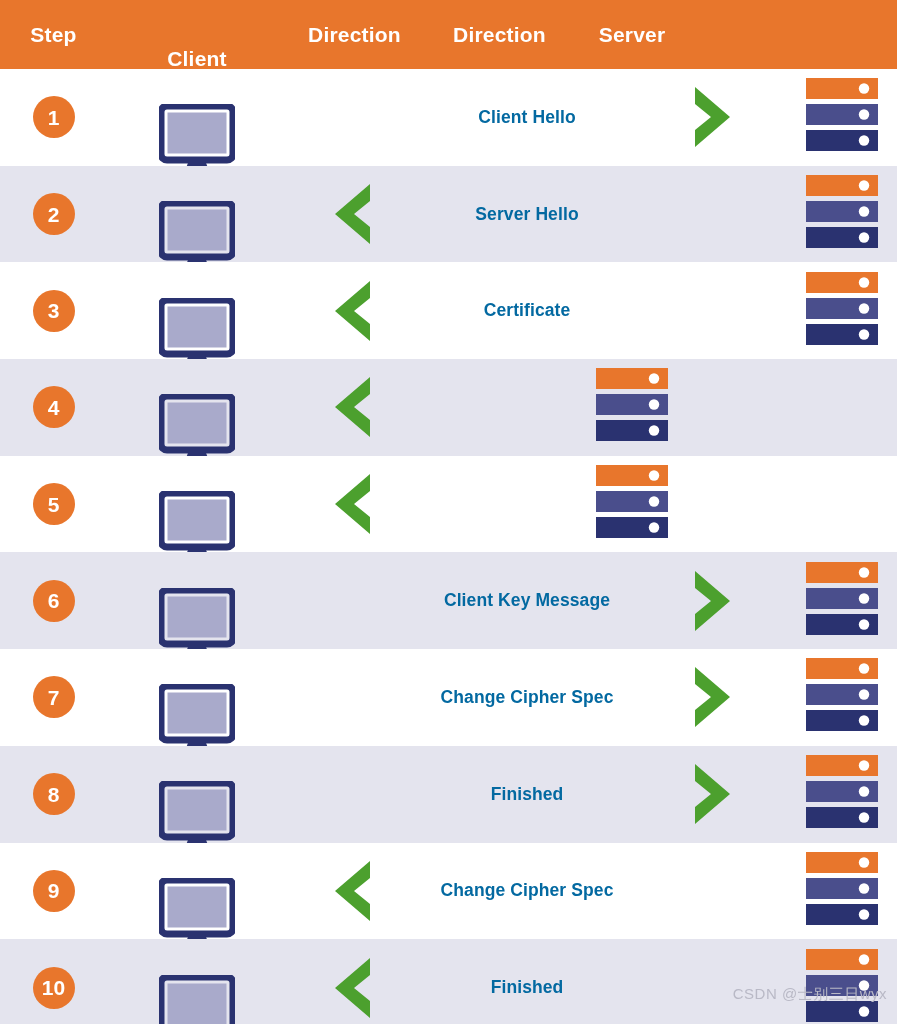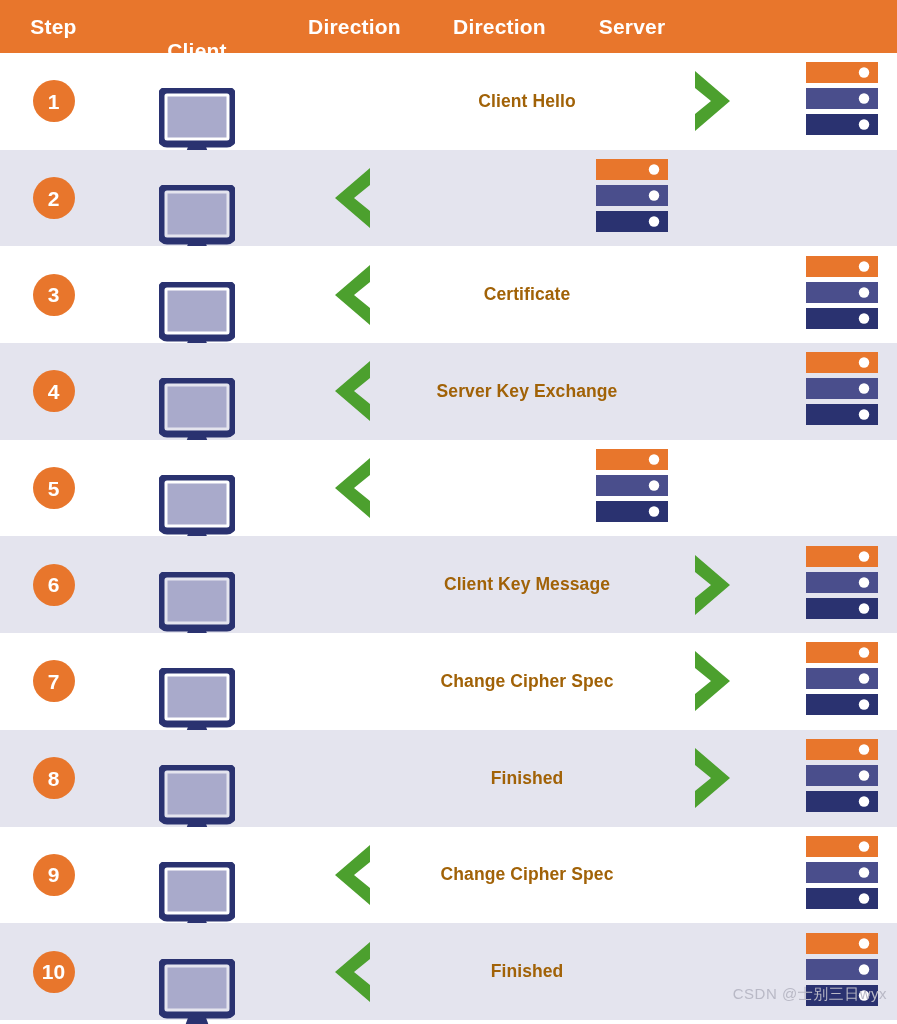--- a/index.html
+++ b/index.html
@@ -12,21 +12,21 @@
 
   .table {
     width:897px;
     height:1024px;
     position:relative;
   }
 
   
   .header-row {
     display:flex;
-    height:53px;
+    height:69px;
     background:#E8762C;
     align-items:center;
   }
   .header-cell {
     color:#ffffff;
     font-size:21px;
     font-weight:bold;
     text-align:center;
     letter-spacing:0.2px;
   }
@@ -71,21 +71,21 @@
   }
 
   
   .monitor { width:76px; height:74px; display:block; }
 
   
   .chevron { width:56px; height:68px; display:block; }
 
   
   .message {
-    color:#a16207;
+    color:#0369a1;
     font-size:17.5px;
     font-weight:bold;
     white-space:nowrap;
     letter-spacing:0.1px;
   }
 
   
   .server { width:72px; height:78px; display:block; }
 
   
@@ -167,20 +167,23 @@
             </svg>
           </span>
         </div>
         <div class="cell col-dir-l">
           <span>
             <svg class="chevron" viewBox="0 0 56 68" xmlns="http://www.w3.org/2000/svg">
               <path d="M43 4 L8 34 L43 64 L43 47 L27 34 L43 21 Z" fill="#4CA02E"></path>
             </svg>
           </span>
         </div>
+        <div class="cell col-message">
+          <div class="message">Server Hello</div>
+        </div>
         <div class="cell col-dir-r"></div>
         <div class="cell col-server">
           <span>
             <svg class="server" viewBox="0 0 72 78" xmlns="http://www.w3.org/2000/svg">
               <rect x="0" y="0" width="72" height="21" fill="#E8762C"></rect>
               <circle cx="58" cy="10.5" r="5.2" fill="#ffffff"></circle>
               <rect x="0" y="26" width="72" height="21" fill="#4A4E8C"></rect>
               <circle cx="58" cy="36.5" r="5.2" fill="#ffffff"></circle>
               <rect x="0" y="52" width="72" height="21" fill="#2A3270"></rect>
               <circle cx="58" cy="62.5" r="5.2" fill="#ffffff"></circle>
@@ -239,23 +242,20 @@
               <rect x="20" y="66" width="36" height="7" rx="3.5" fill="#2A3270"></rect>
             </svg>
           </span>
         </div>
         <div class="cell col-dir-l">
           <span>
             <svg class="chevron" viewBox="0 0 56 68" xmlns="http://www.w3.org/2000/svg">
               <path d="M43 4 L8 34 L43 64 L43 47 L27 34 L43 21 Z" fill="#4CA02E"></path>
             </svg>
           </span>
-        </div>
-        <div class="cell col-message">
-          <div class="message">Server Key Exchange</div>
         </div>
         <div class="cell col-dir-r"></div>
         <div class="cell col-server">
           <span>
             <svg class="server" viewBox="0 0 72 78" xmlns="http://www.w3.org/2000/svg">
               <rect x="0" y="0" width="72" height="21" fill="#E8762C"></rect>
               <circle cx="58" cy="10.5" r="5.2" fill="#ffffff"></circle>
               <rect x="0" y="26" width="72" height="21" fill="#4A4E8C"></rect>
               <circle cx="58" cy="36.5" r="5.2" fill="#ffffff"></circle>
               <rect x="0" y="52" width="72" height="21" fill="#2A3270"></rect>

